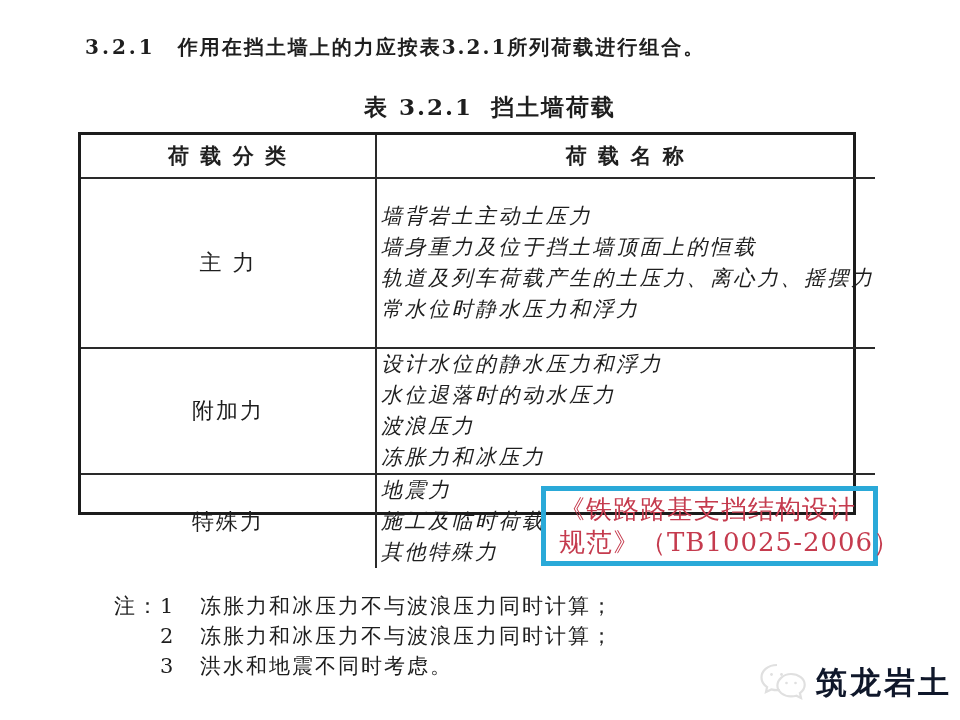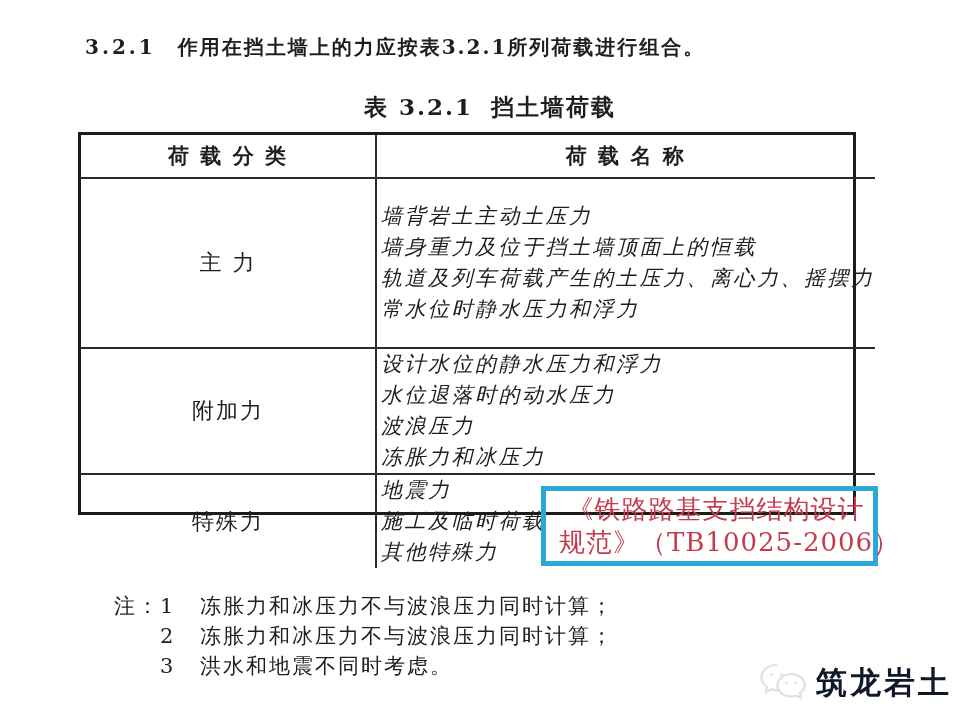--- a/index.html
+++ b/index.html
@@ -79,21 +79,20 @@
     display: flex; flex-direction: column; justify-content: center;
     padding-left: 13px;
     z-index: 5;
   }
   .highlight-box .hl-line {
     color: #c53b4e;
     font-size: 26px;
     line-height: 33px;
     letter-spacing: 1px;
     white-space: nowrap;
-    text-align: center;
   }
 
   
   .notes {
     position: absolute;
     left: 114px; top: 591px;
     font-size: 21px;
     letter-spacing: 2px;
   }
   .note-line {

